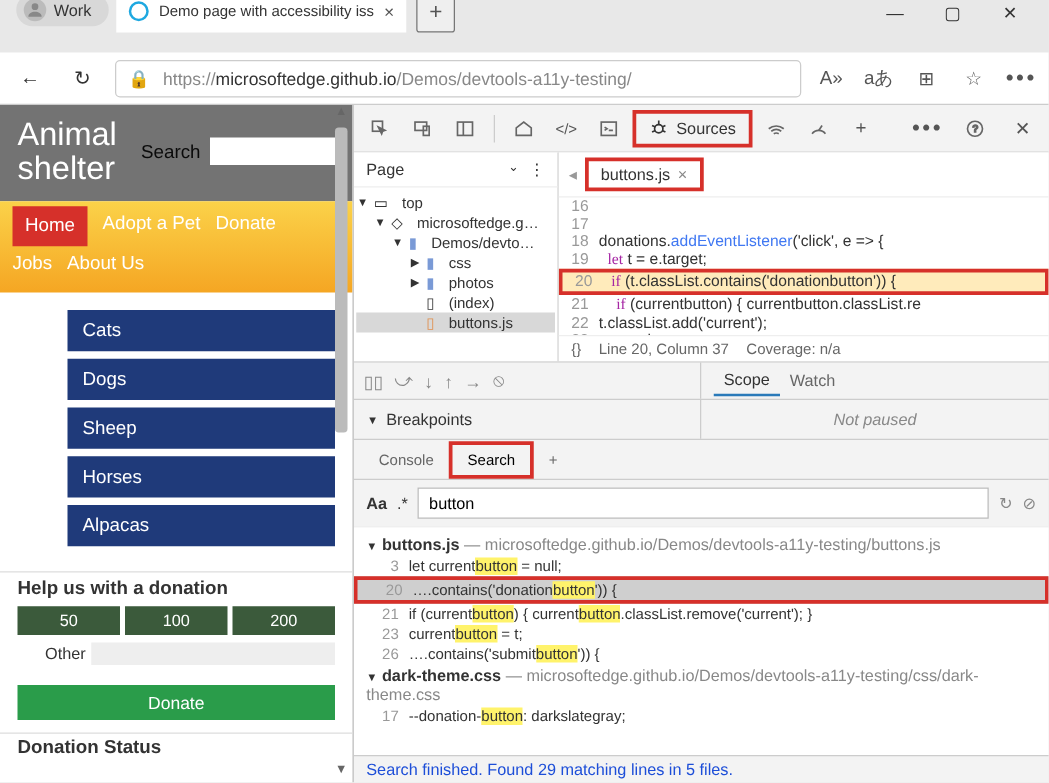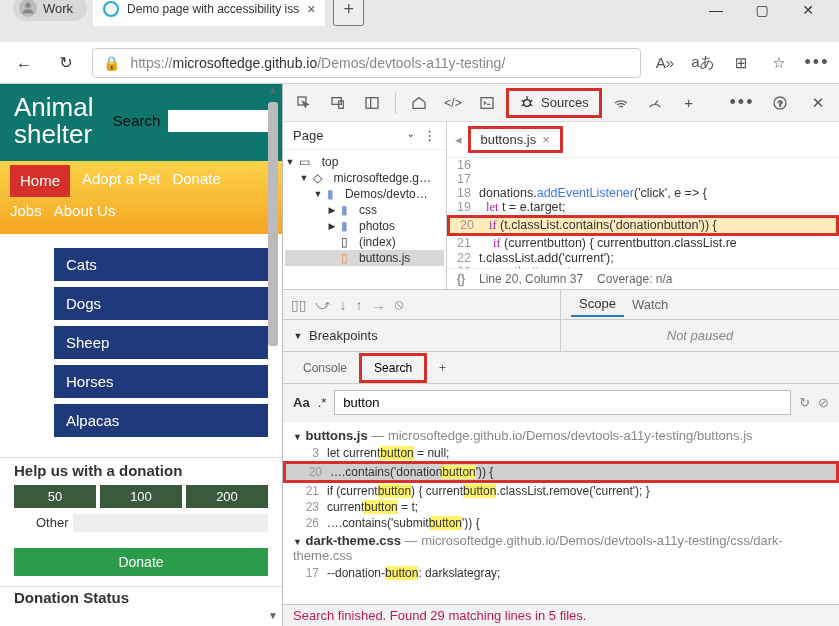--- a/index.html
+++ b/index.html
@@ -24,21 +24,21 @@
 .url-field .dim { color:#888; }
 .url-icons { display:flex; gap:10px; }
 .url-icons button { background:none; border:none; width:28px; height:28px; font-size:15px; color:#555; }
 .dots { font-size:18px; letter-spacing:2px; }
 
 
 .main { display:flex; height: calc(626px - 42px - 42px); }
 
 
 .page-left { width: 283px; background:#fff; position:relative; border-right:1px solid #bbb; overflow:hidden; }
-.hdr { background:#0f766e; color:#fff; padding:10px 14px 12px; display:flex; align-items:center; justify-content:space-between; }
+.hdr { background:#737373; color:#fff; padding:10px 14px 12px; display:flex; align-items:center; justify-content:space-between; }
 .hdr h1 { font-size:26px; font-weight:400; line-height:1.05; }
 .search-lbl { font-size:15px; color:#0a0a0a; margin-right:4px; }
 .search-inp { width:100px; height:22px; border:none; background:#fff; }
 .nav { background:linear-gradient(#fbd249,#f5a623); padding:4px 10px 8px; color:#fff; font-size:15px; line-height:1.9; }
 .nav-row { display:flex; gap:12px; align-items:flex-start; }
 .nav-home { background:#d6302a; padding:2px 10px; display:inline-block; }
 .cats { padding:14px; display:flex; flex-direction:column; gap:6px; }
 .cat-btn { background:#1f3a7a; color:#fff; text-align:left; padding:8px 12px; font-size:15px; border:none;margin-left:40px; }
 .donation-h { font-size:15px; font-weight:700; padding:4px 14px 6px; border-top:1px solid #ddd; margin-top:6px; }
 .don-row { display:flex; gap:4px; padding: 0 14px 6px; }
@@ -98,21 +98,21 @@
 .drawer-tab.active { color:#000; border:3px solid #d6302a; }
 .search-bar { display:flex; align-items:center; gap:8px; padding:6px 10px; border-bottom:1px solid #eee; }
 .search-input { flex:1; border:1px solid #bbb; padding:4px 8px; font-size:13px; }
 .results { flex:1; overflow:hidden; font-size:13px; background:#fff; padding:4px 0; }
 .res-file { padding:2px 10px; }
 .res-file .fpath { color:#888; }
 .res-line { display:flex; padding:1px 10px 1px 16px; font-family:Consolas,monospace; font-size:12px; }
 .res-ln { width:28px; color:#999; text-align:right; padding-right:8px; }
 .res-line.sel { background:#cfcfcf; }
 .hl { background:#fff36b; }
-.status-bar { height:22px; border-top:1px solid #ccc; padding:3px 10px; font-size:13px; background:#f3f3f3; color:#be185d; }
+.status-bar { height:22px; border-top:1px solid #ccc; padding:3px 10px; font-size:13px; background:#f3f3f3; color:#1d4ed8; }
 
 svg { width:16px; height:16px; }
 </style>
 </head>
 <body>
 
 <div class="titlebar">
   <div class="profile-badge">
     <span class="profile-icon">
       <svg viewBox="0 0 24 24" fill="#888">

